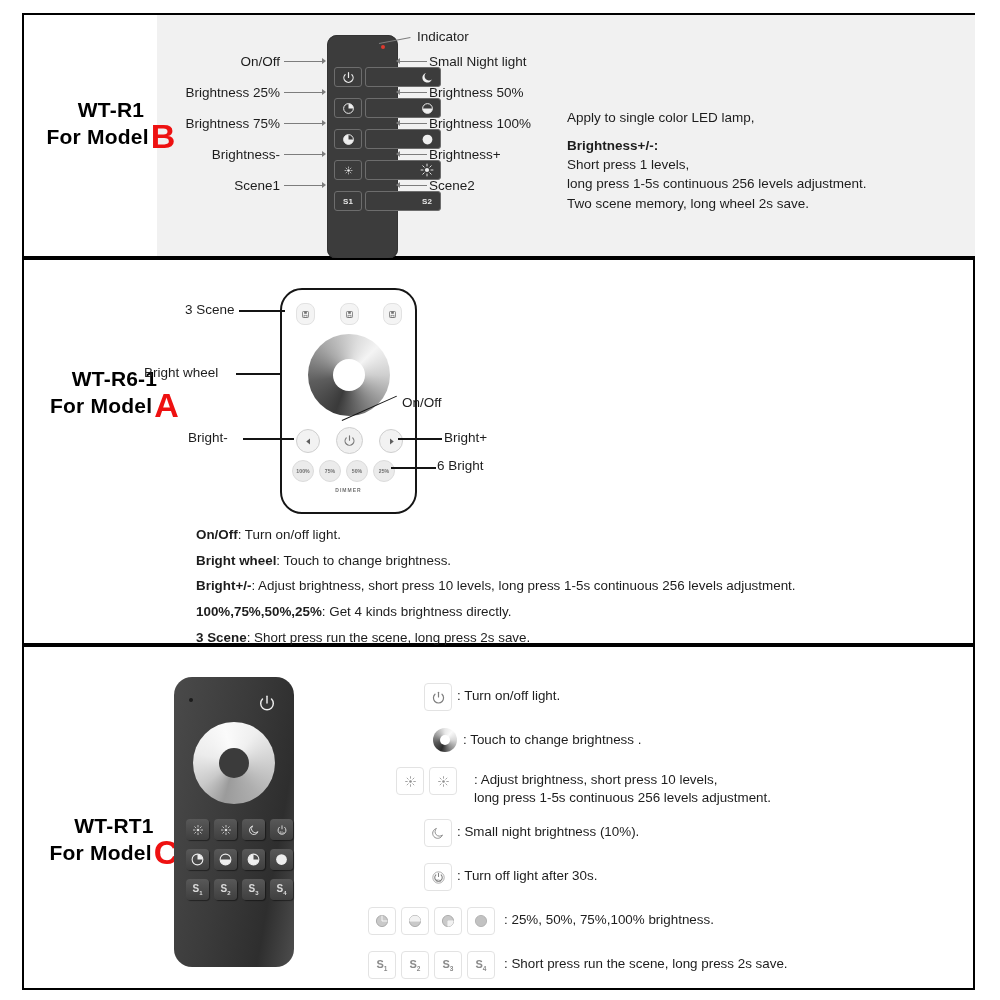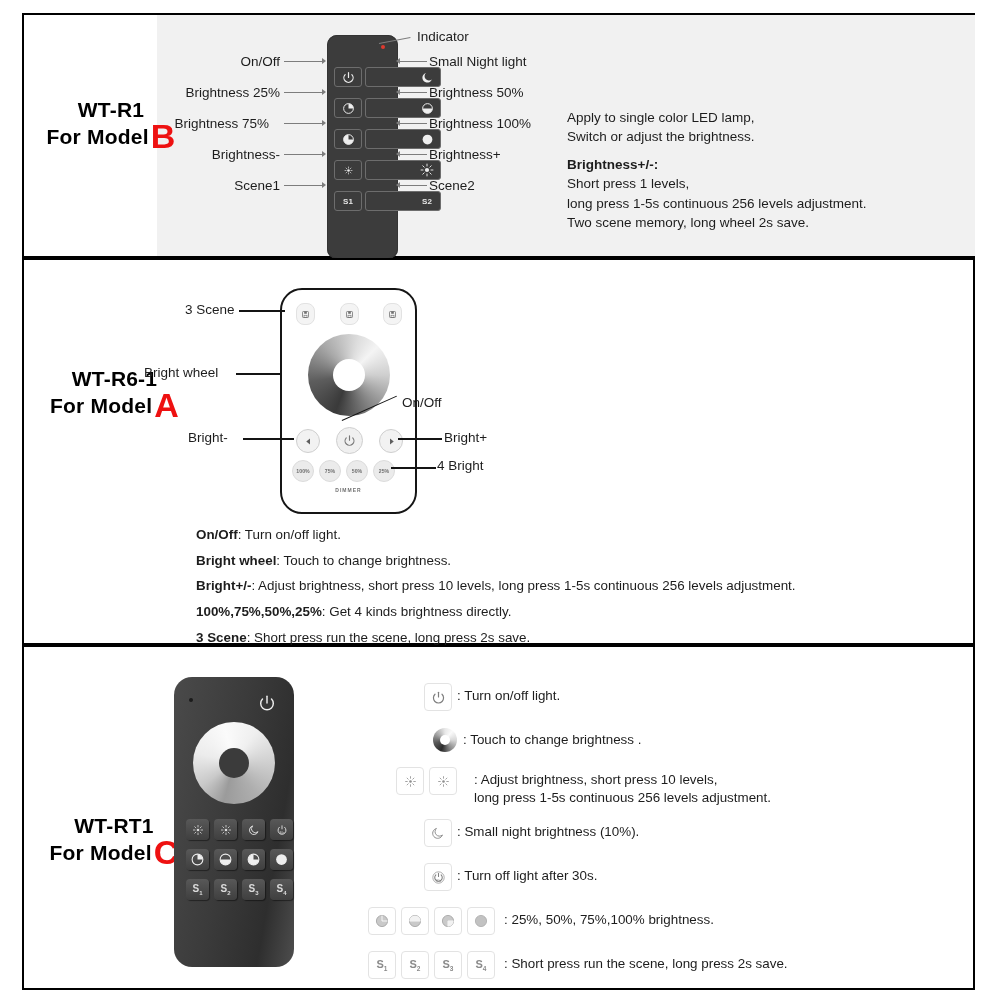--- a/index.html
+++ b/index.html
@@ -262,21 +262,21 @@
     <div class="arrowR" style="left:298px;top:74px;"></div>
     <div class="lead" style="left:260px;top:108px;width:40px;"></div>
     <div class="arrowR" style="left:298px;top:105px;"></div>
     <div class="lead" style="left:260px;top:139px;width:40px;"></div>
     <div class="arrowR" style="left:298px;top:136px;"></div>
     <div class="lead" style="left:260px;top:170px;width:40px;"></div>
     <div class="arrowR" style="left:298px;top:167px;"></div>
 
     <div class="cap r" style="left:130px;top:39px;width:126px;">On/Off</div>
     <div class="cap r" style="left:120px;top:70px;width:136px;">Brightness 25%</div>
-    <div class="cap r" style="left:109px;top:101px;width:136px;">Brightness 75%</div>
+    <div class="cap r" style="left:120px;top:101px;width:136px;">Brightness 75%</div>
     <div class="cap r" style="left:130px;top:132px;width:126px;">Brightness-</div>
     <div class="cap r" style="left:140px;top:163px;width:116px;">Scene1</div>
 
     <div class="lead" style="left:355px;top:28px;width:32px;transform:rotate(-11deg);transform-origin:left center;"></div>
     <div class="lead" style="left:375px;top:46px;width:28px;"></div>
     <div class="arrowL" style="left:372px;top:43px;"></div>
     <div class="lead" style="left:375px;top:77px;width:28px;"></div>
     <div class="arrowL" style="left:372px;top:74px;"></div>
     <div class="lead" style="left:375px;top:108px;width:28px;"></div>
     <div class="arrowL" style="left:372px;top:105px;"></div>
@@ -287,21 +287,20 @@
 
     <div class="cap" style="left:393px;top:14px;text-align:center;">Indicator</div>
     <div class="cap" style="left:405px;top:39px;">Small Night light</div>
     <div class="cap" style="left:405px;top:70px;">Brightness 50%</div>
     <div class="cap" style="left:405px;top:101px;">Brightness 100%</div>
     <div class="cap" style="left:405px;top:132px;">Brightness+</div>
     <div class="cap" style="left:405px;top:163px;">Scene2</div>
 
     <div class="desc-b">
       <div>Apply to single color LED lamp,</div>
-      <div>Switch or adjust the brightness.</div>
       <span class="gap"></span>
       <div class="b">Brightness+/-:</div>
       <div>Short press 1 levels,</div>
       <div>long press 1-5s continuous 256 levels adjustment.</div>
       <div>Two scene memory, long wheel 2s save.</div>
     </div>
   </div>
 
   <div class="panel" id="panel-a">
 
@@ -370,21 +369,21 @@
     <div class="leadk" style="left:219px;top:178px;width:51px;height:1.6px;"></div>
     <div class="cap" style="left:164px;top:170px;">Bright-</div>
 
     <div class="leadk" style="left:374px;top:178px;width:44px;height:1.6px;"></div>
     <div class="cap" style="left:420px;top:170px;">Bright+</div>
 
     <div class="leadk" style="left:318px;top:160px;width:60px;height:1.4px;transform:rotate(-24deg);transform-origin:left center;"></div>
     <div class="cap" style="left:378px;top:135px;">On/Off</div>
 
     <div class="leadk" style="left:367px;top:207px;width:45px;height:1.6px;"></div>
-    <div class="cap" style="left:413px;top:198px;">4 Bright</div>
+    <div class="cap" style="left:413px;top:198px;">6 Bright</div>
 
     <div class="desc-a">
       <div><span class="b">On/Off</span><span>: Turn on/off light.</span></div>
       <div><span class="b">Bright wheel</span><span>: Touch to change brightness.</span></div>
       <div><span class="b">Bright+/-</span><span>: Adjust brightness, short press 10 levels, long press 1-5s continuous 256 levels adjustment.</span></div>
       <div><span class="b">100%,75%,50%,25%</span><span>: Get 4 kinds brightness directly.</span></div>
       <div><span class="b">3 Scene</span><span>: Short press run the scene, long press 2s save.</span></div>
     </div>
   </div>
 

